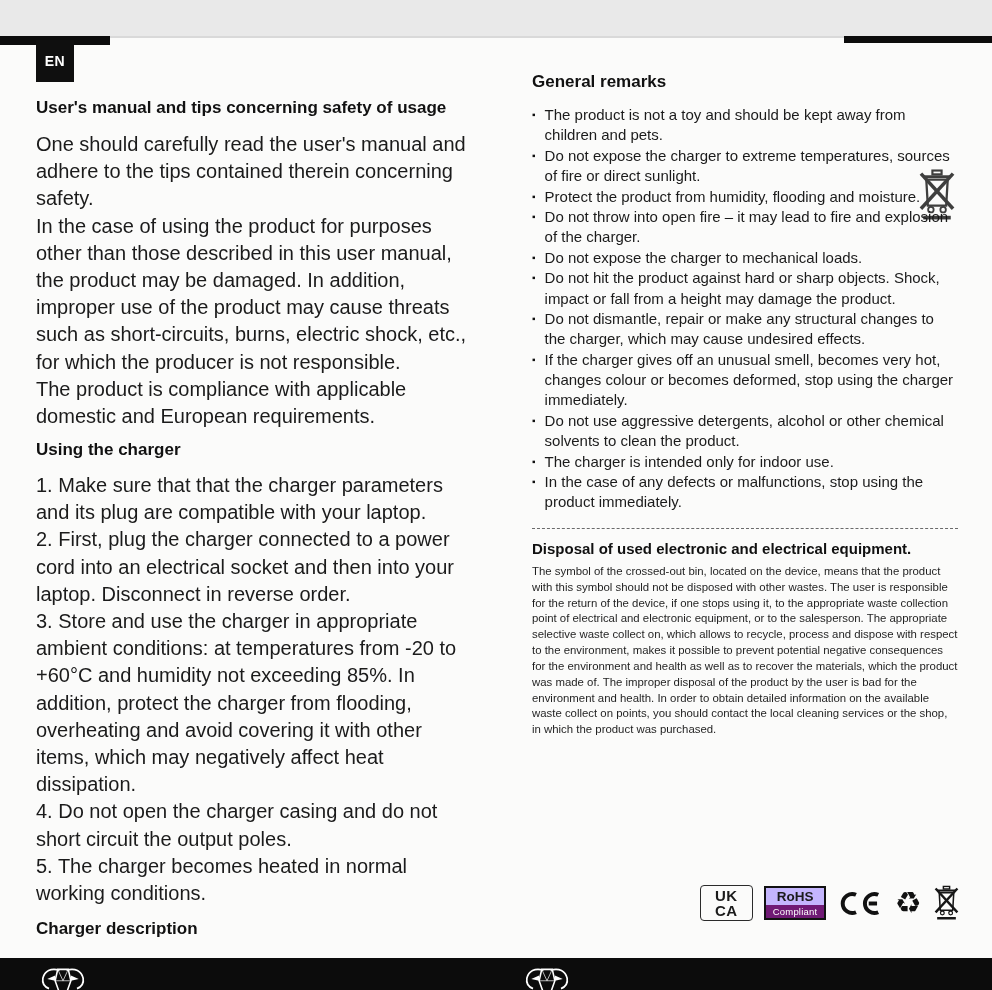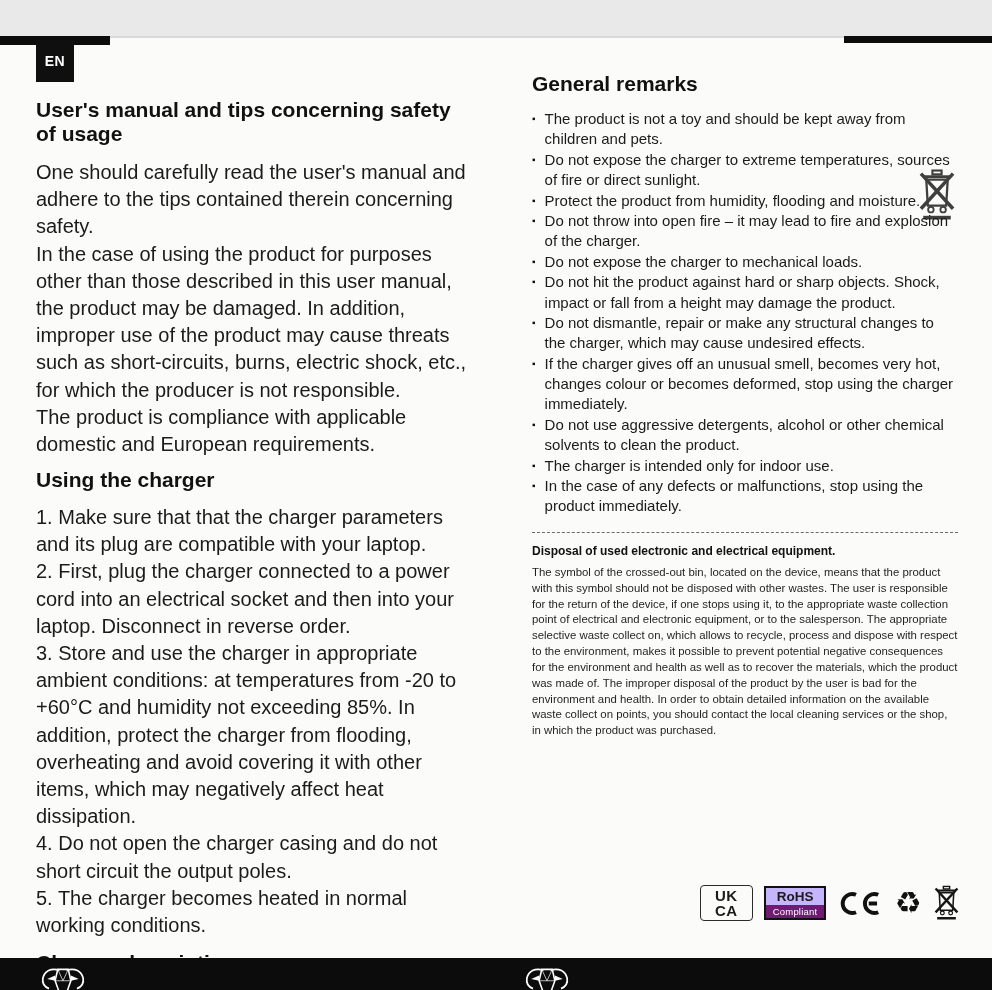--- a/index.html
+++ b/index.html
@@ -18,35 +18,35 @@
   .corner-tr { position:absolute; right:0; top:0; width:148px; height:7px; background:#0c0c0c; }
   .en-badge {
     position:absolute; left:36px; top:4px; width:38px; height:42px;
     background:#0f0f0f; color:#fff; font-weight:700; font-size:14px;
     display:flex; align-items:center; justify-content:center; letter-spacing:.5px;
   }
 
   .left-col  { position:absolute; left:36px;  top:62px; width:438px; }
   .right-col { position:absolute; left:532px; top:36px; width:426px; }
 
-  h2 { font-size:21px; font-weight:700; margin:0 0 13px; color:#111; }
+  h2 { font-size:17px; font-weight:700; margin:0 0 13px; color:#111; }
   .h-using { margin:10px 0 12px; }
   .h-desc  { margin:12px 0 0; }
 
   .para, .step { margin:0; font-size:20px; line-height:1.36; }
   .steps { margin-top:0; }
 
   .blist { list-style:none; margin:12px 0 0; padding:0; }
   .blist li { display:flex; gap:9px; margin:0; font-size:15px; line-height:1.36; }
   .bullet { flex:0 0 auto; font-size:10px; line-height:20px; color:#111; }
   .li-text { flex:1 1 auto; }
 
   .divider { border:0; border-top:1.6px dashed #6a6a6a; margin:15px 0 11px; }
 
-  .disposal-h { font-size:12px; font-weight:700; margin:0 0 7px; color:#111; }
+  .disposal-h { font-size:15px; font-weight:700; margin:0 0 7px; color:#111; }
   .disposal-b { font-size:11.4px; line-height:1.39; margin:0; color:#1f1f1f; }
 
   .diagram { display:block; margin:10px 0 0; }
   .dlabel { font-size:11px; fill:#222; font-family:"Liberation Sans","DejaVu Sans",sans-serif; }
   .dline  { stroke:#333; stroke-width:1; }
 
   .set-line { margin:16px 0 0; font-size:14.5px; }
   .set-line .b { font-weight:700;text-align:right; }
   .set-line .sq { font-size:9px; margin:0 7px 0 11px; vertical-align:2px; }
 

